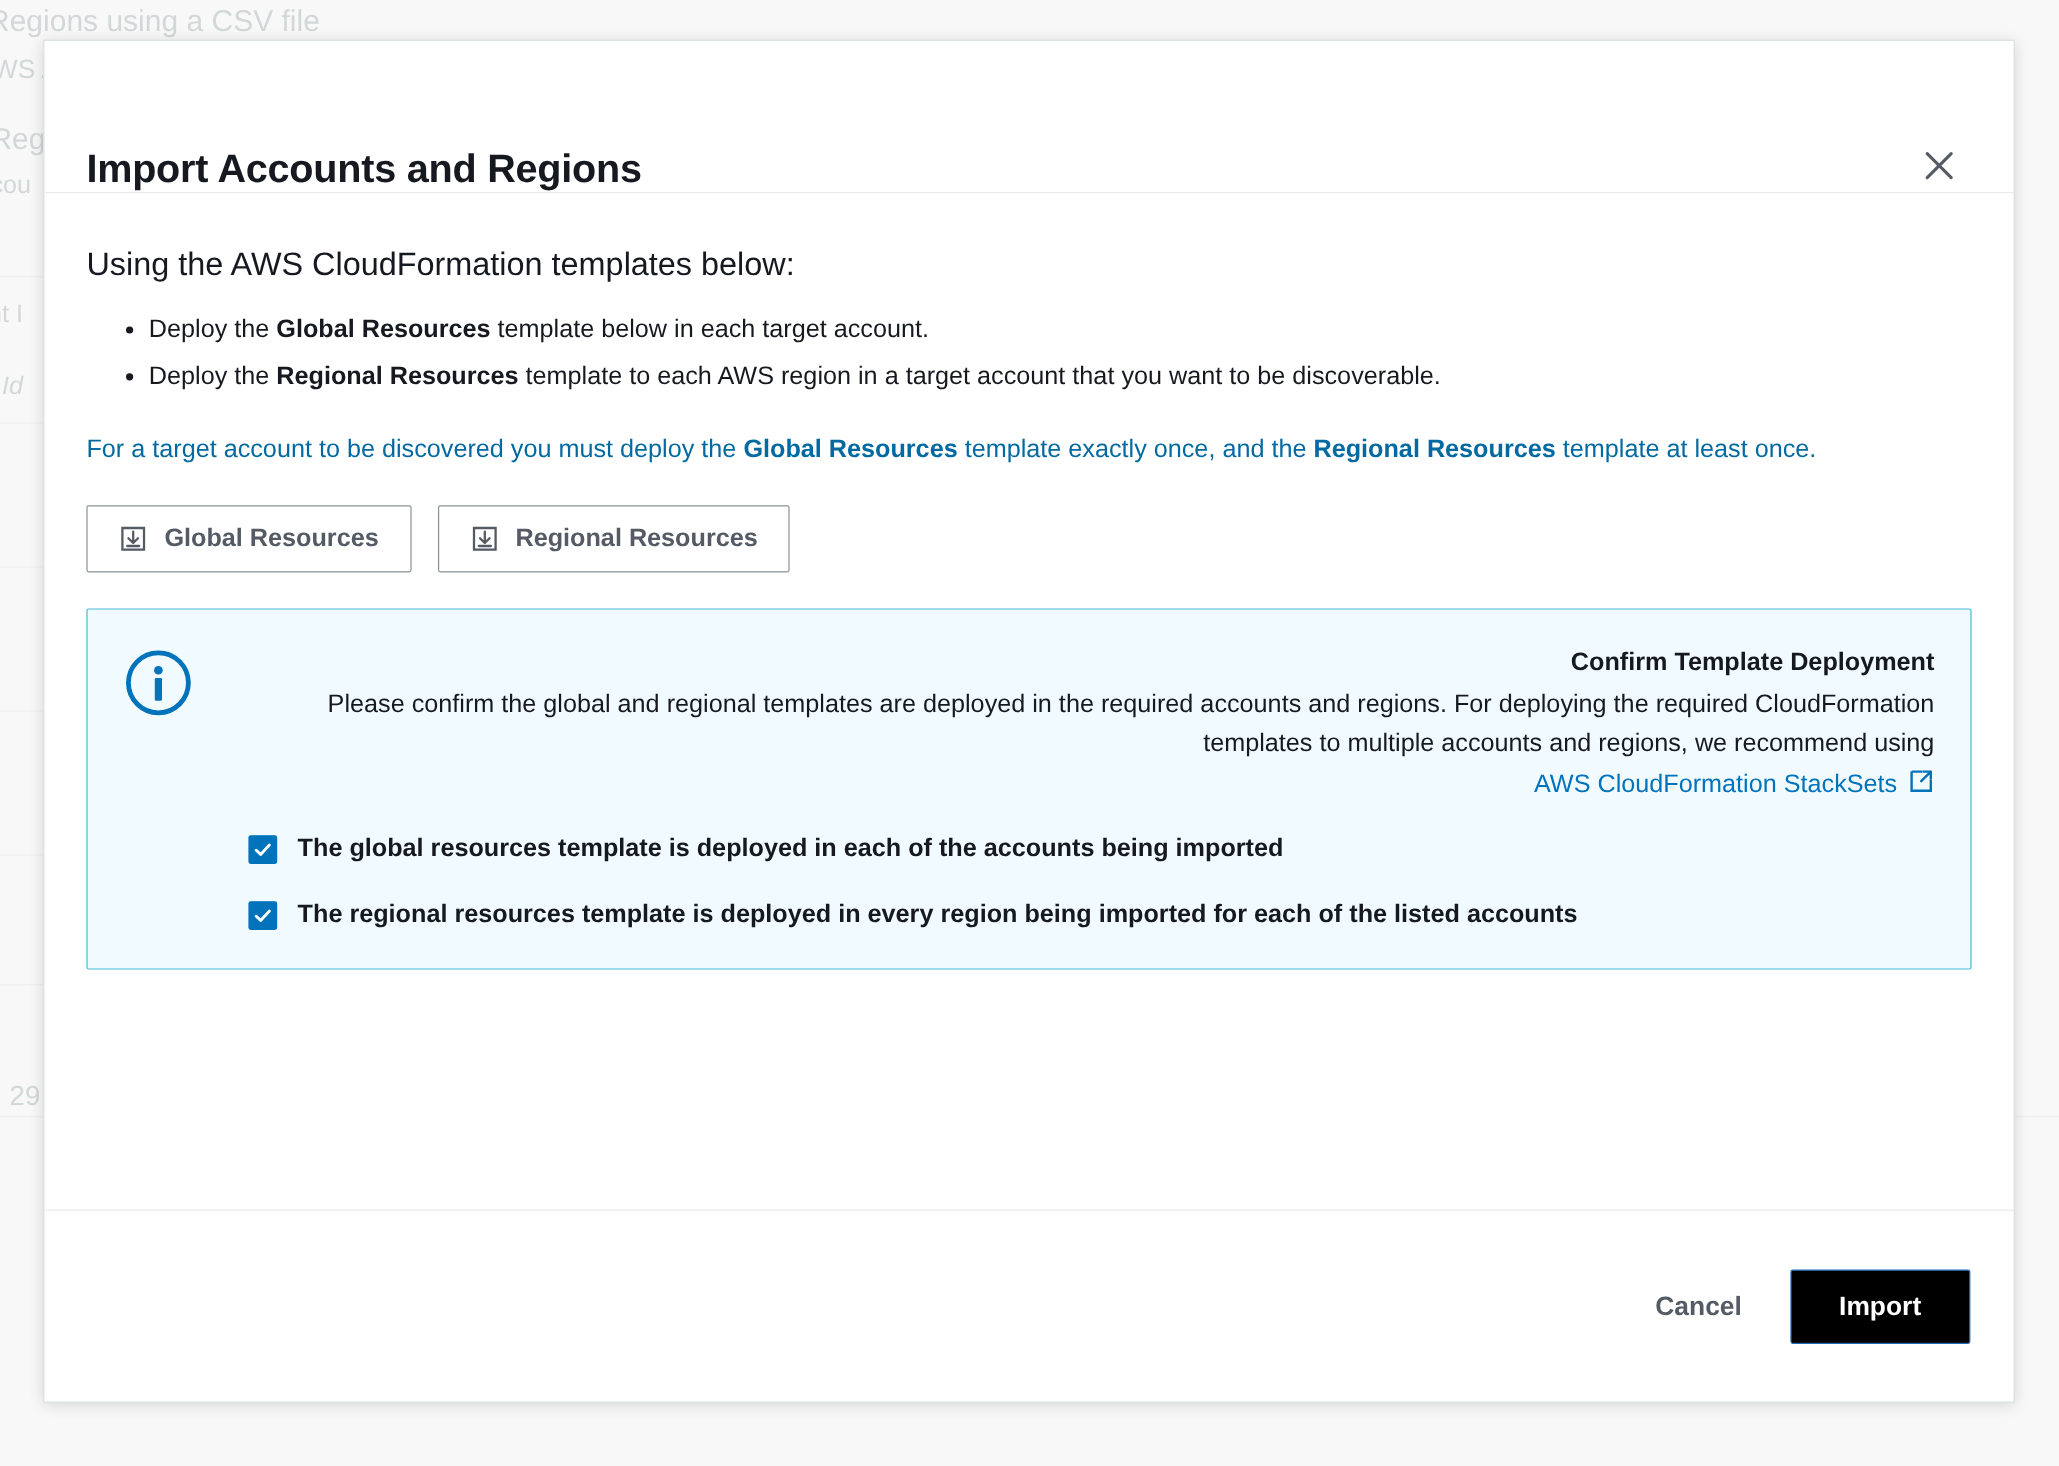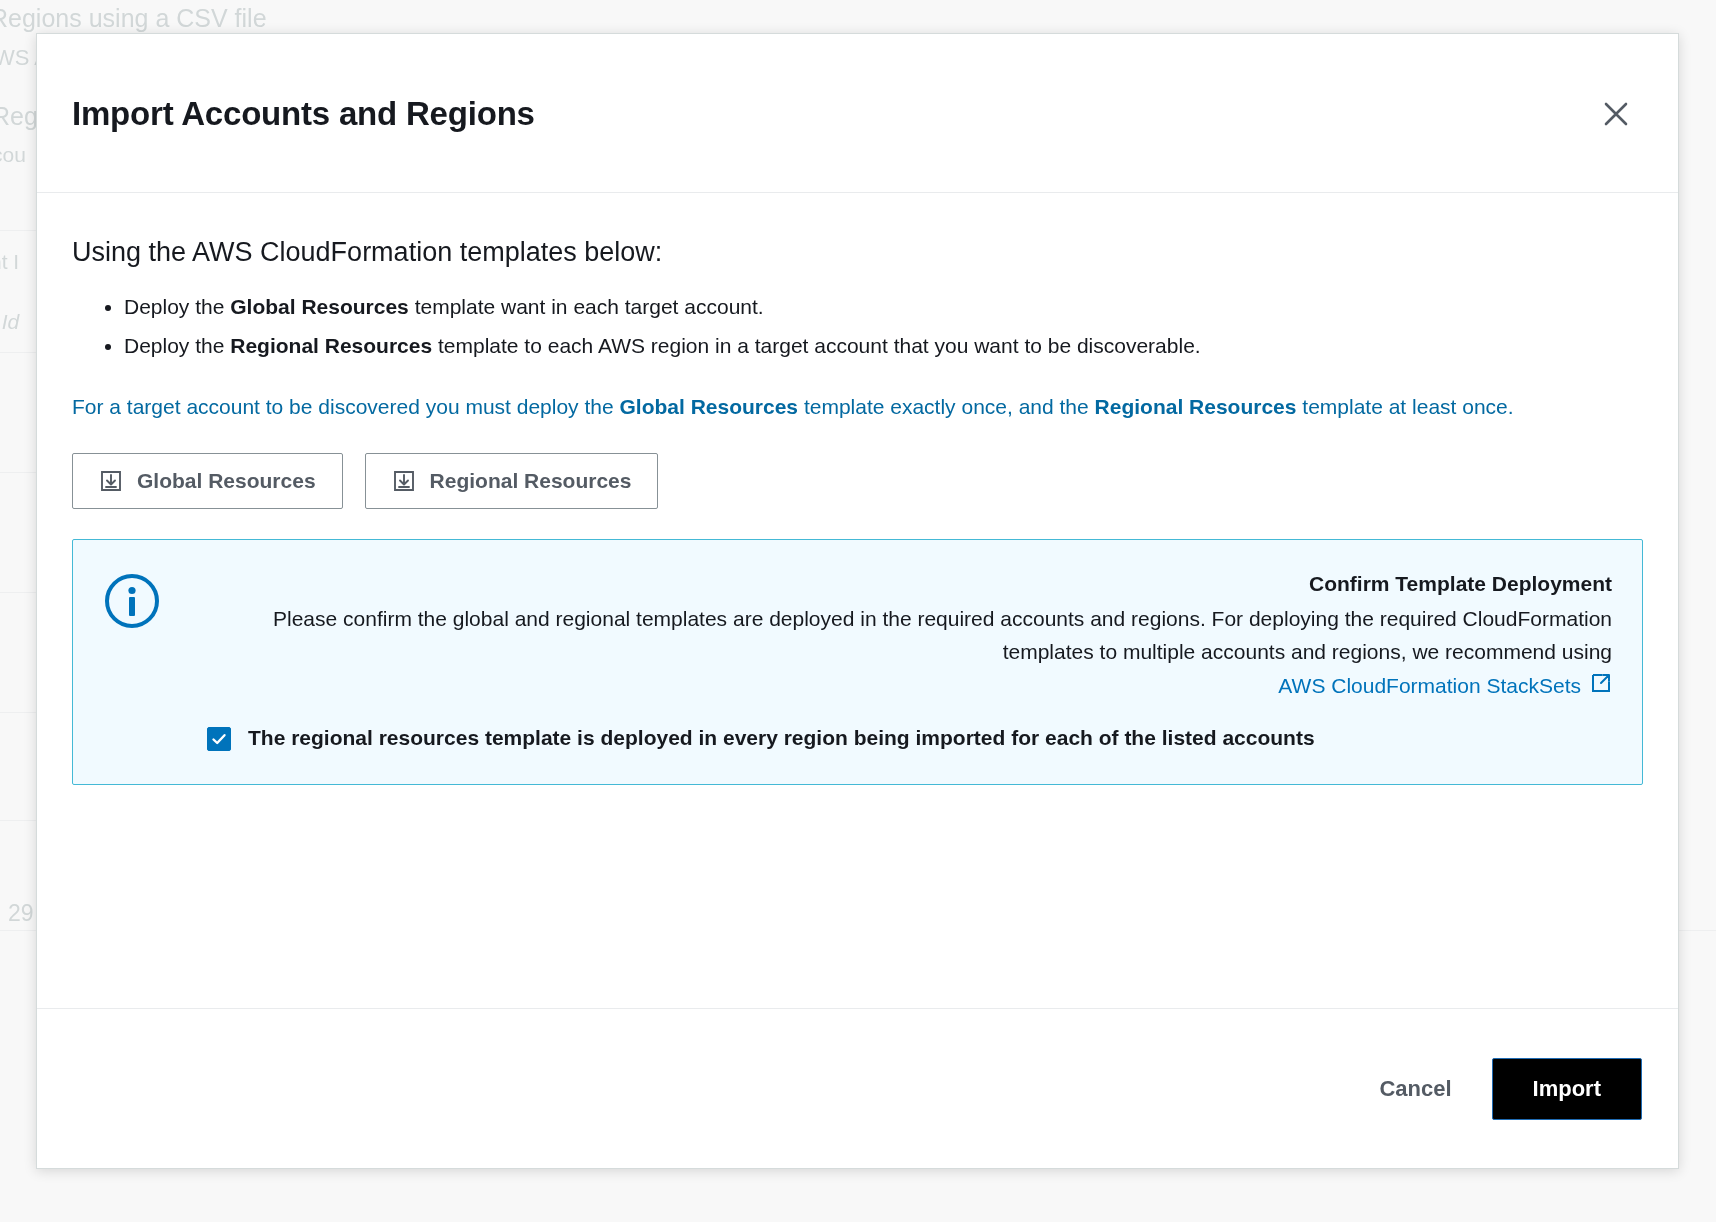--- a/index.html
+++ b/index.html
@@ -46,25 +46,25 @@
     height: 1136px;
     background: #ffffff;
     border: 1px solid #d5dbdb;
     box-shadow: 0 2px 12px rgba(0,0,0,0.14);
     display: flex;
     flex-direction: column;
     box-sizing: border-box;
   }
 
   .modal-header {
-    height: 159px;
+    height: 127px;
     box-sizing: border-box;
     border-bottom: 1px solid #e9ebed;
     display: flex;
-    align-items: center;
+    align-items: flex-end;
     padding: 1px 40px 0 35px;
     flex: none;
   }
   .modal-title {
     font-size: 33px;
     font-weight: bold;
     color: #16191f;
     letter-spacing: -0.2px;
     flex: 1;
   }
@@ -272,21 +272,21 @@
       </svg>
     </button>
   </div>
 
   <div class="modal-body">
 
     <p class="intro-line">Using the AWS CloudFormation templates below:</p>
 
     <ul class="bullets">
       <li>
-        <span>Deploy the </span><b>Global Resources</b><span> template want in each target account.</span>
+        <span>Deploy the </span><b>Global Resources</b><span> template below in each target account.</span>
       </li>
       <li>
         <span>Deploy the </span><b>Regional Resources</b><span> template to each AWS region in a target account that you want to be discoverable.</span>
       </li>
     </ul>
 
     <p class="para">
       <span>For a target account to be discovered you must deploy the </span><b>Global Resources</b><span> template exactly once, and the </span><b>Regional Resources</b><span> template at least once.</span>
     </p>
 
@@ -328,20 +328,28 @@
         <a class="alert-link">
           <span>AWS CloudFormation StackSets</span>
           <span>
             <svg width="22" height="22" viewBox="0 0 22 22" aria-hidden="true">
               <path d="M3 3 L12 3 M3 3 L3 19 L19 19 L19 10" fill="none" stroke="#0073bb" stroke-width="2"></path>
               <path d="M19 3 L19 9 M19 3 L13 3 M19 3 L11 11" fill="none" stroke="#0073bb" stroke-width="2" stroke-linecap="round"></path>
             </svg>
           </span>
         </a>
 
+        <div class="check-row">
+          <span class="checkbox">
+            <svg width="16" height="16" viewBox="0 0 16 16" aria-hidden="true">
+              <path d="M2.5 8.5 L6.2 12 L13.5 4.2" fill="none" stroke="#ffffff" stroke-width="2.4" stroke-linecap="round" stroke-linejoin="round"></path>
+            </svg>
+          </span>
+          <span class="check-label">The global resources template is deployed in each of the accounts being imported</span>
+        </div>
 
         <div class="check-row">
           <span class="checkbox">
             <svg width="16" height="16" viewBox="0 0 16 16" aria-hidden="true">
               <path d="M2.5 8.5 L6.2 12 L13.5 4.2" fill="none" stroke="#ffffff" stroke-width="2.4" stroke-linecap="round" stroke-linejoin="round"></path>
             </svg>
           </span>
           <span class="check-label">The regional resources template is deployed in every region being imported for each of the listed accounts</span>
         </div>
       </div>

